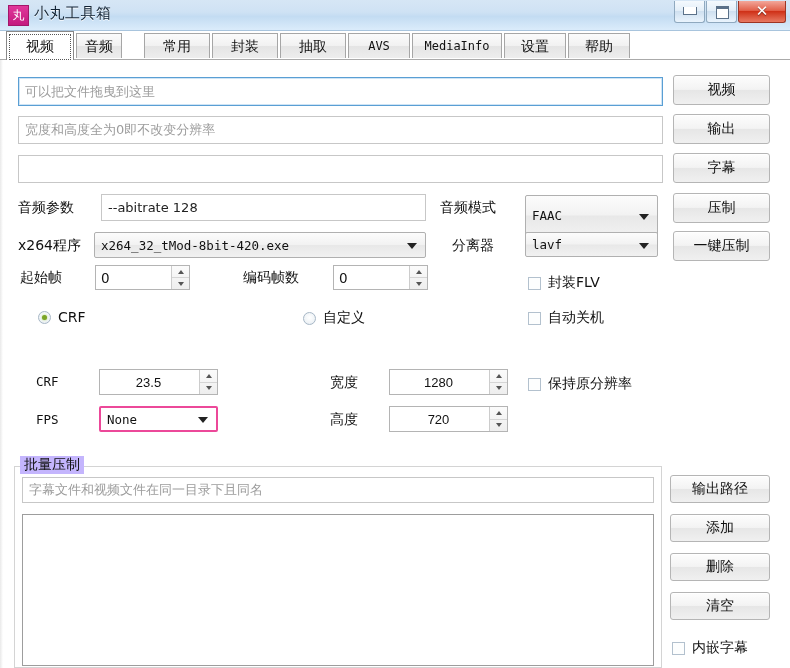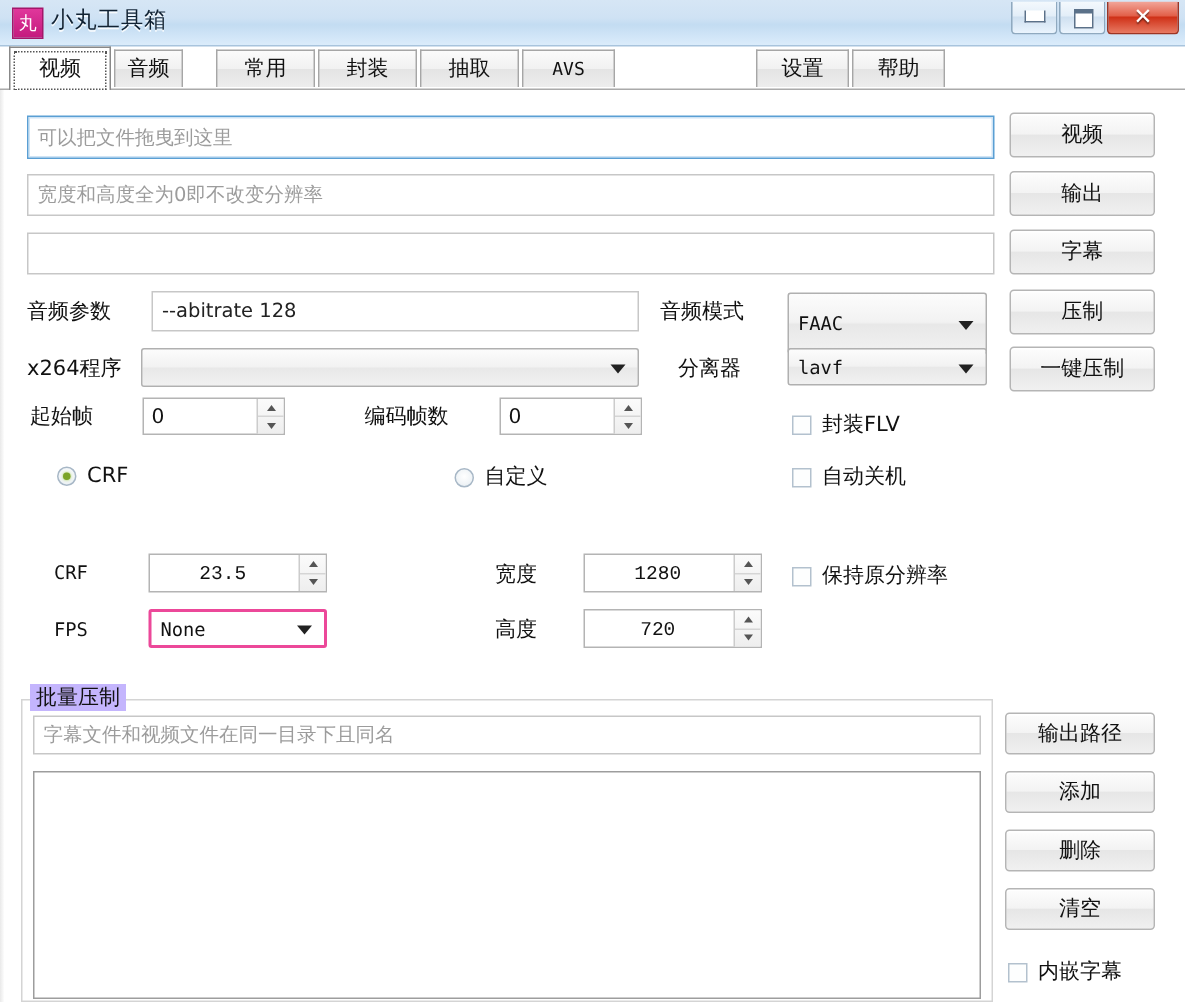--- a/index.html
+++ b/index.html
@@ -104,21 +104,21 @@
     width:0;height:0;border-left:5px solid transparent;border-right:5px solid transparent;
     border-top:6px solid #222;
   }
 
   .spin{
     position:absolute;box-sizing:border-box;background:#fff;border:1px solid #b4b4b4;
     display:flex;align-items:center;
   }
   .spin .val{
     flex:1;text-align:center;font-size:13px;color:#111;
-    font-family:Liberation Mono, monospace;
+    font-family:Liberation Sans, sans-serif;
     padding-right:2px;
   }
   .spin .val.left{text-align:left;padding-left:5px;font-family:"DejaVu Sans","Liberation Sans",sans-serif;font-size:13.5px;}
   .spin .btns{
     width:17px;height:100%;display:flex;flex-direction:column;
     border-left:1px solid #ccc;
     background:linear-gradient(to bottom,#fbfbfb,#eee);
   }
   .spin .btns div{flex:1;position:relative;}
   .spin .btns div:first-child{border-bottom:1px solid #d5d5d5;}
@@ -192,20 +192,23 @@
     </div>
     <div class="tab" style="left:212px;width:66px;">
       <span>封装</span>
     </div>
     <div class="tab" style="left:280px;width:66px;">
       <span>抽取</span>
     </div>
     <div class="tab latin" style="left:348px;width:62px;">
       <span>AVS</span>
     </div>
+    <div class="tab latin" style="left:412px;width:90px;">
+      <span>MediaInfo</span>
+    </div>
     <div class="tab" style="left:504px;width:62px;">
       <span>设置</span>
     </div>
     <div class="tab" style="left:568px;width:62px;">
       <span>帮助</span>
     </div>
   </div>
 
   <div class="leftedge"></div>
 
@@ -243,20 +246,21 @@
   </div>
 
   <div class="lbl" style="left:440px;top:199px;">音频模式</div>
   <div class="combo" style="left:525px;top:195px;width:133px;height:41px;">
     <span>FAAC</span>
     <span class="arrow"></span>
   </div>
 
   <div class="lbl" style="left:18px;top:237px;">x264程序</div>
   <div class="combo" style="left:94px;top:232px;width:332px;height:26px;">
+    <span>x264_32_tMod-8bit-420.exe</span>
     <span class="arrow"></span>
   </div>
 
   <div class="lbl" style="left:452px;top:237px;">分离器</div>
   <div class="combo" style="left:525px;top:232px;width:133px;height:25px;">
     <span>lavf</span>
     <span class="arrow"></span>
   </div>
 
   <div class="lbl" style="left:20px;top:269px;">起始帧</div>

